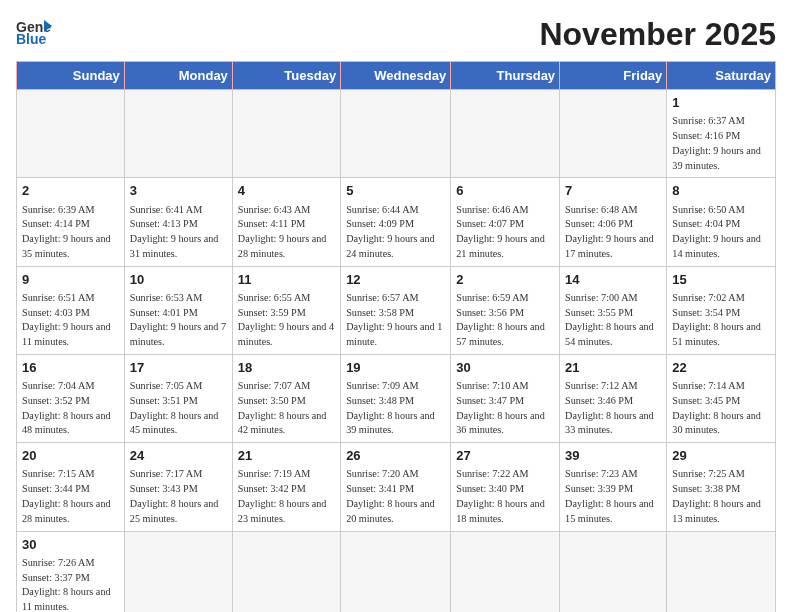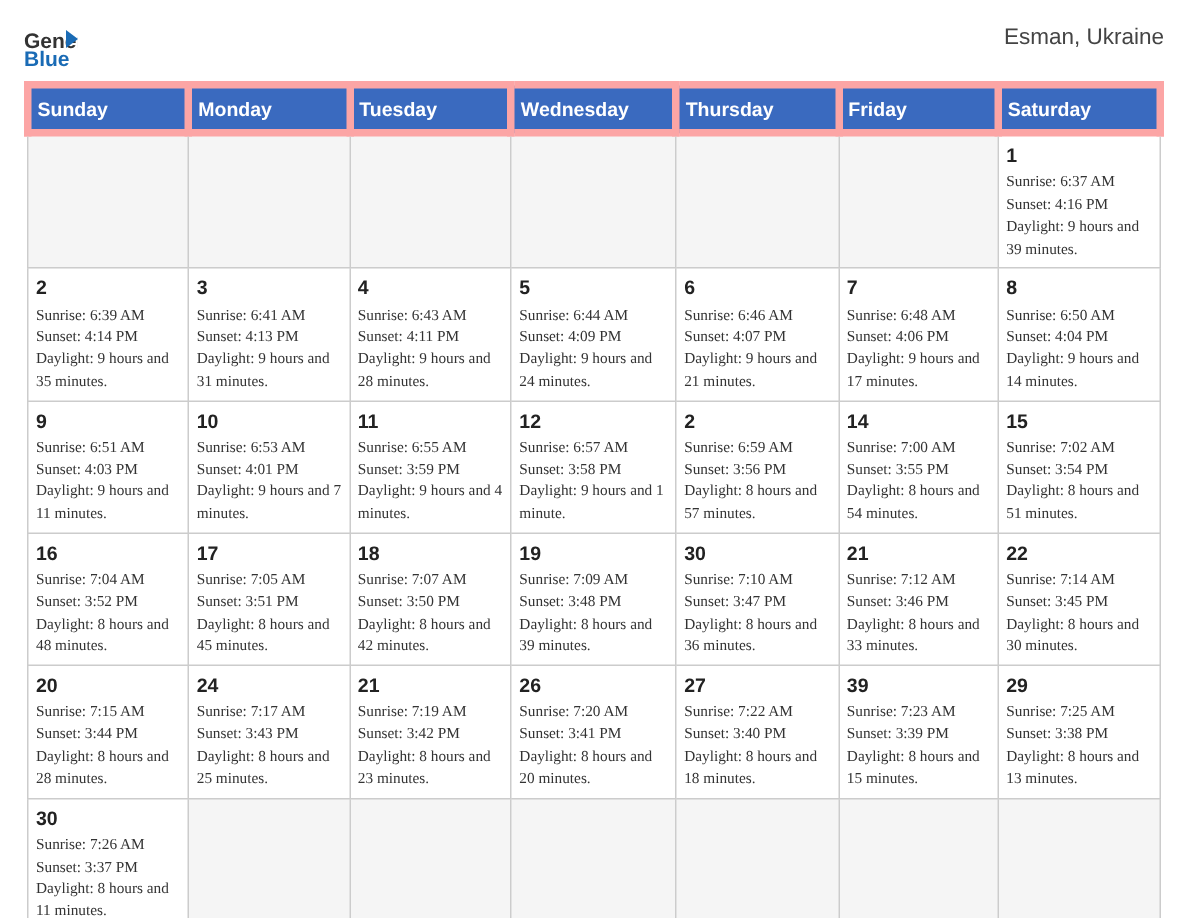--- a/index.html
+++ b/index.html
@@ -41,22 +41,22 @@
       width: 100%;
       border-collapse: collapse;
       border: 1px solid #ccc;
     }
     .calendar th {
       background-color: #3a6abf;
       color: #fff;
       font-size: 13px;
       font-weight: bold;
       padding: 6px 4px;
-      text-align: left;
-      border: 5px solid #fca5a5;
+      text-align: right;
+      border: 1px solid #fca5a5;
       margin-left: 28px;
     }
     .calendar td {
       vertical-align: top;
       border: 1px solid #ccc;
       width: 113px;
       min-height: 80px;
       padding: 4px 5px;
       background: #fff;
       font-size: 10.5px;
@@ -87,21 +87,21 @@
 
 <div class="header">
   <div class="logo">
     <svg class="logo-icon" viewBox="0 0 36 30" xmlns="http://www.w3.org/2000/svg">
       <text x="0" y="16" font-size="14" font-family="Arial" font-weight="bold" fill="#333">General</text>
       <text x="0" y="28" font-size="14" font-family="Arial" font-weight="bold" fill="#1a6bb5">Blue</text>
       <polygon points="28,4 36,10 28,16" fill="#1a6bb5"></polygon>
     </svg>
   </div>
   <div class="title-block">
-    <div class="subtitle">Esman, Ukraine</div>
+    <div class="month-title">November 2025</div>
   </div>
 </div>
 
 <table class="calendar">
   <thead>
     <tr>
     <th>Sunday</th>
         <th>Monday</th>
         <th>Tuesday</th>
         <th>Wednesday</th>

